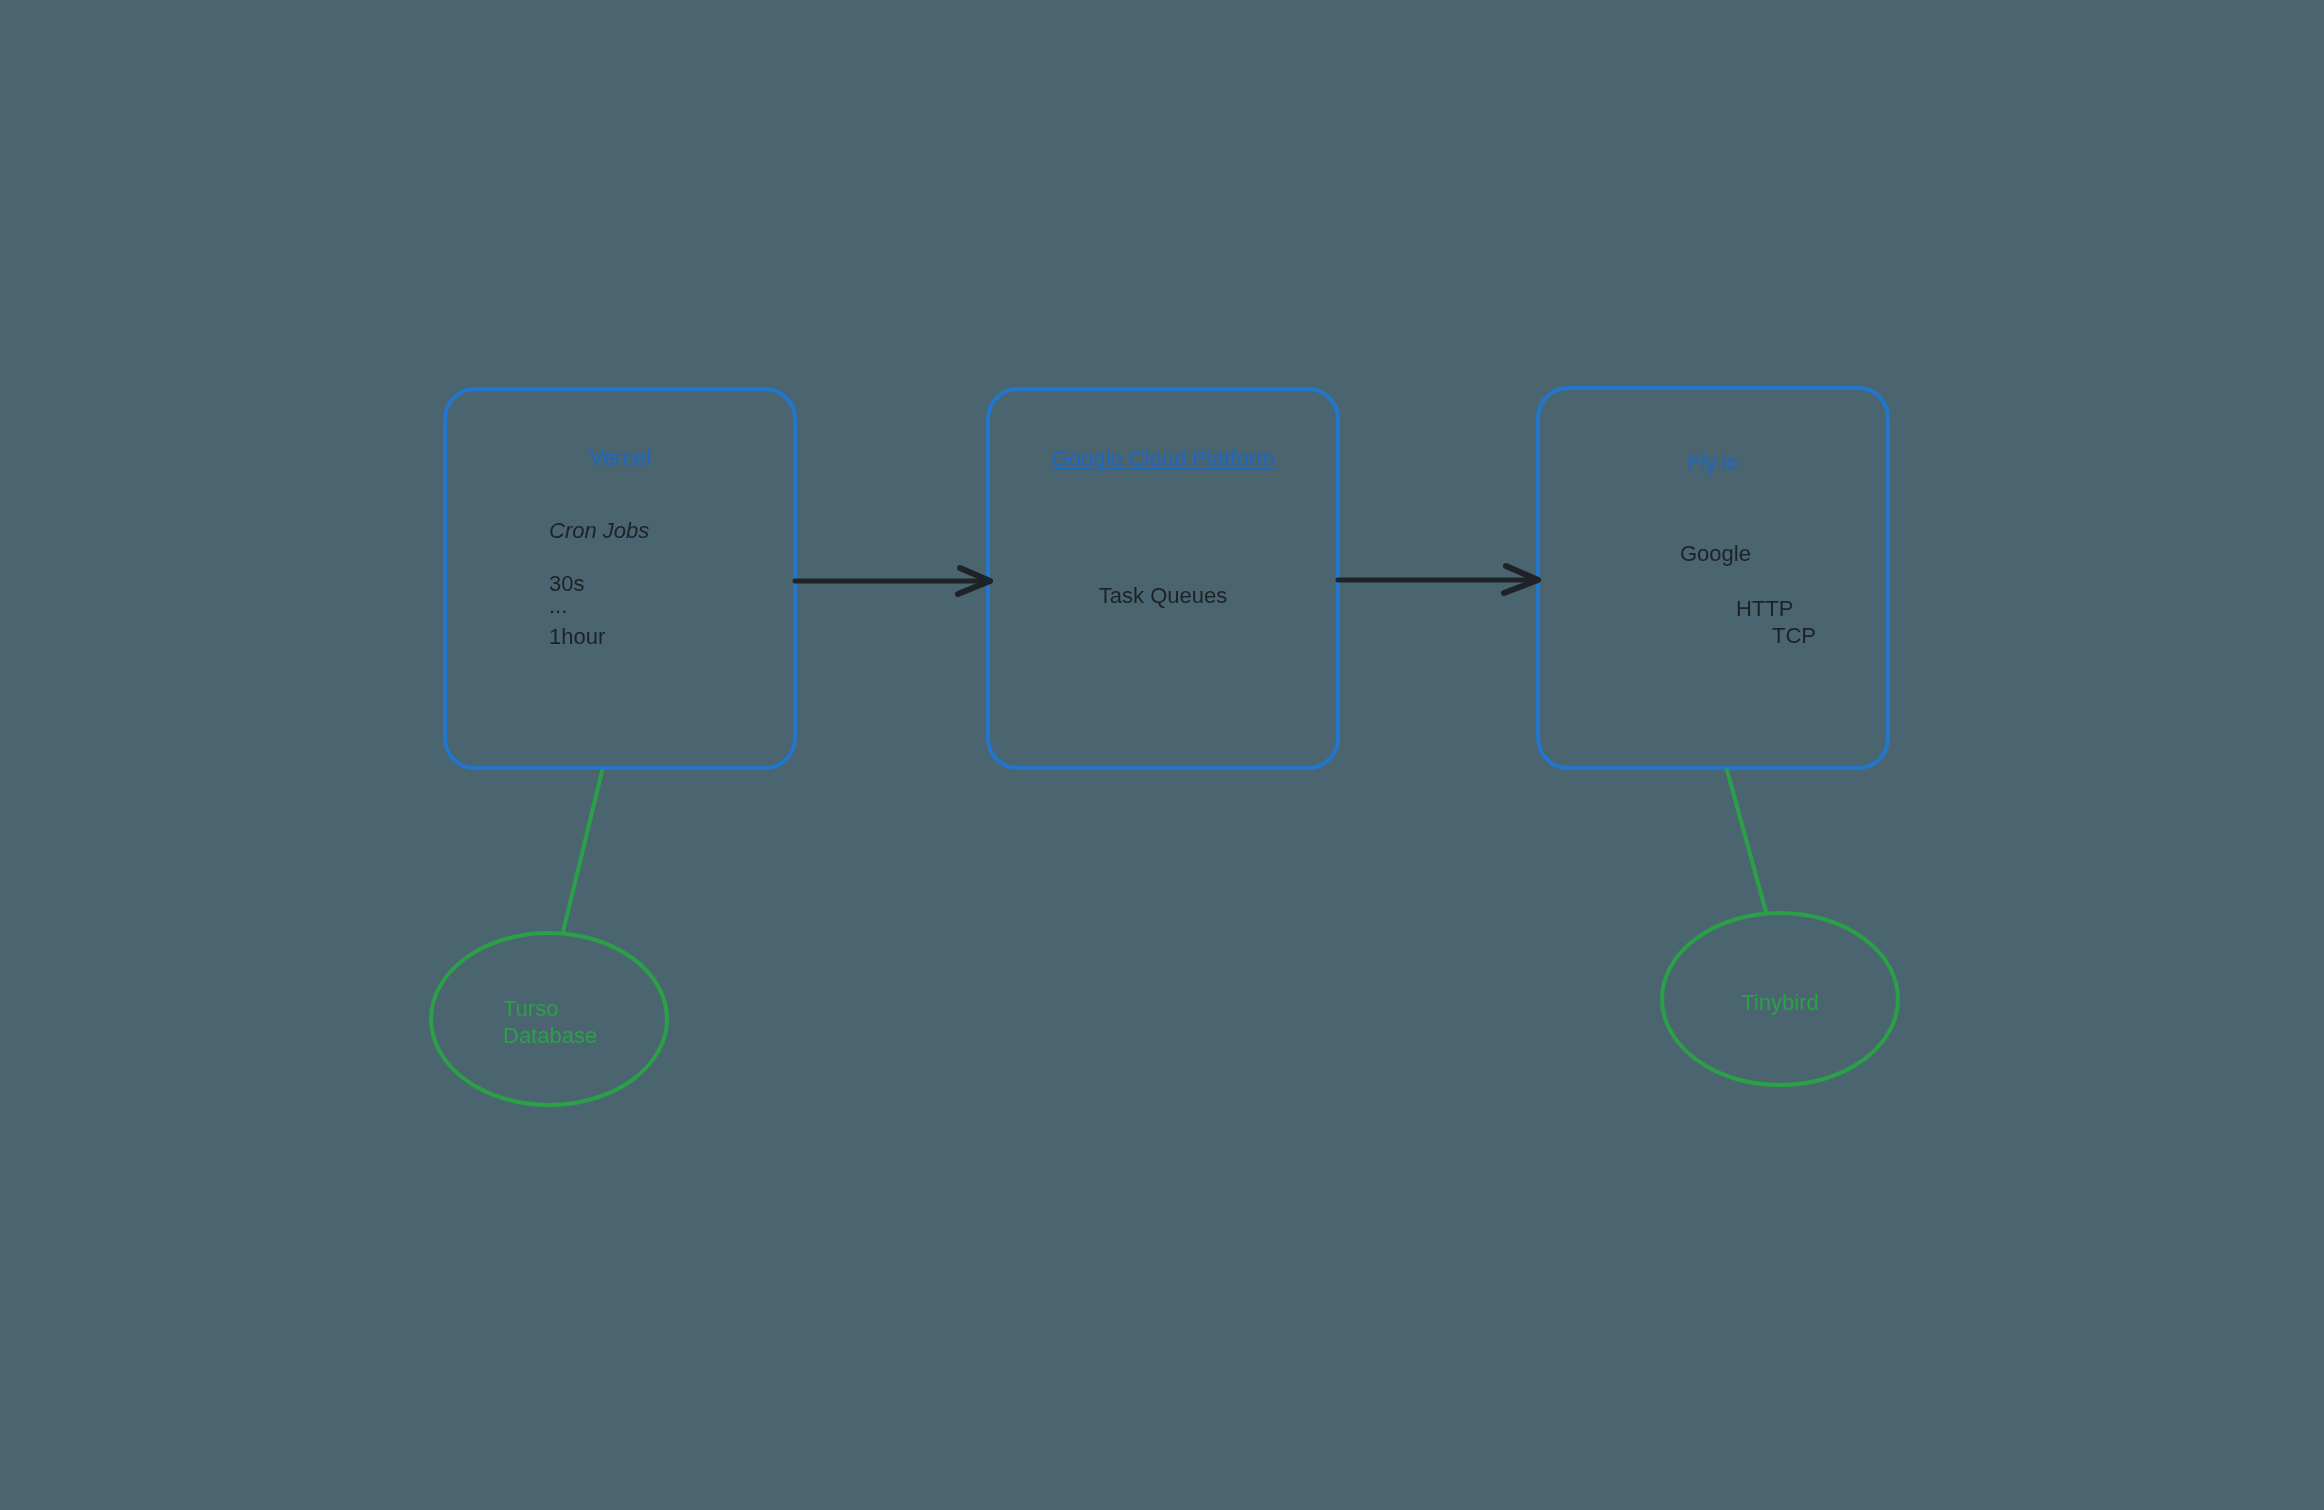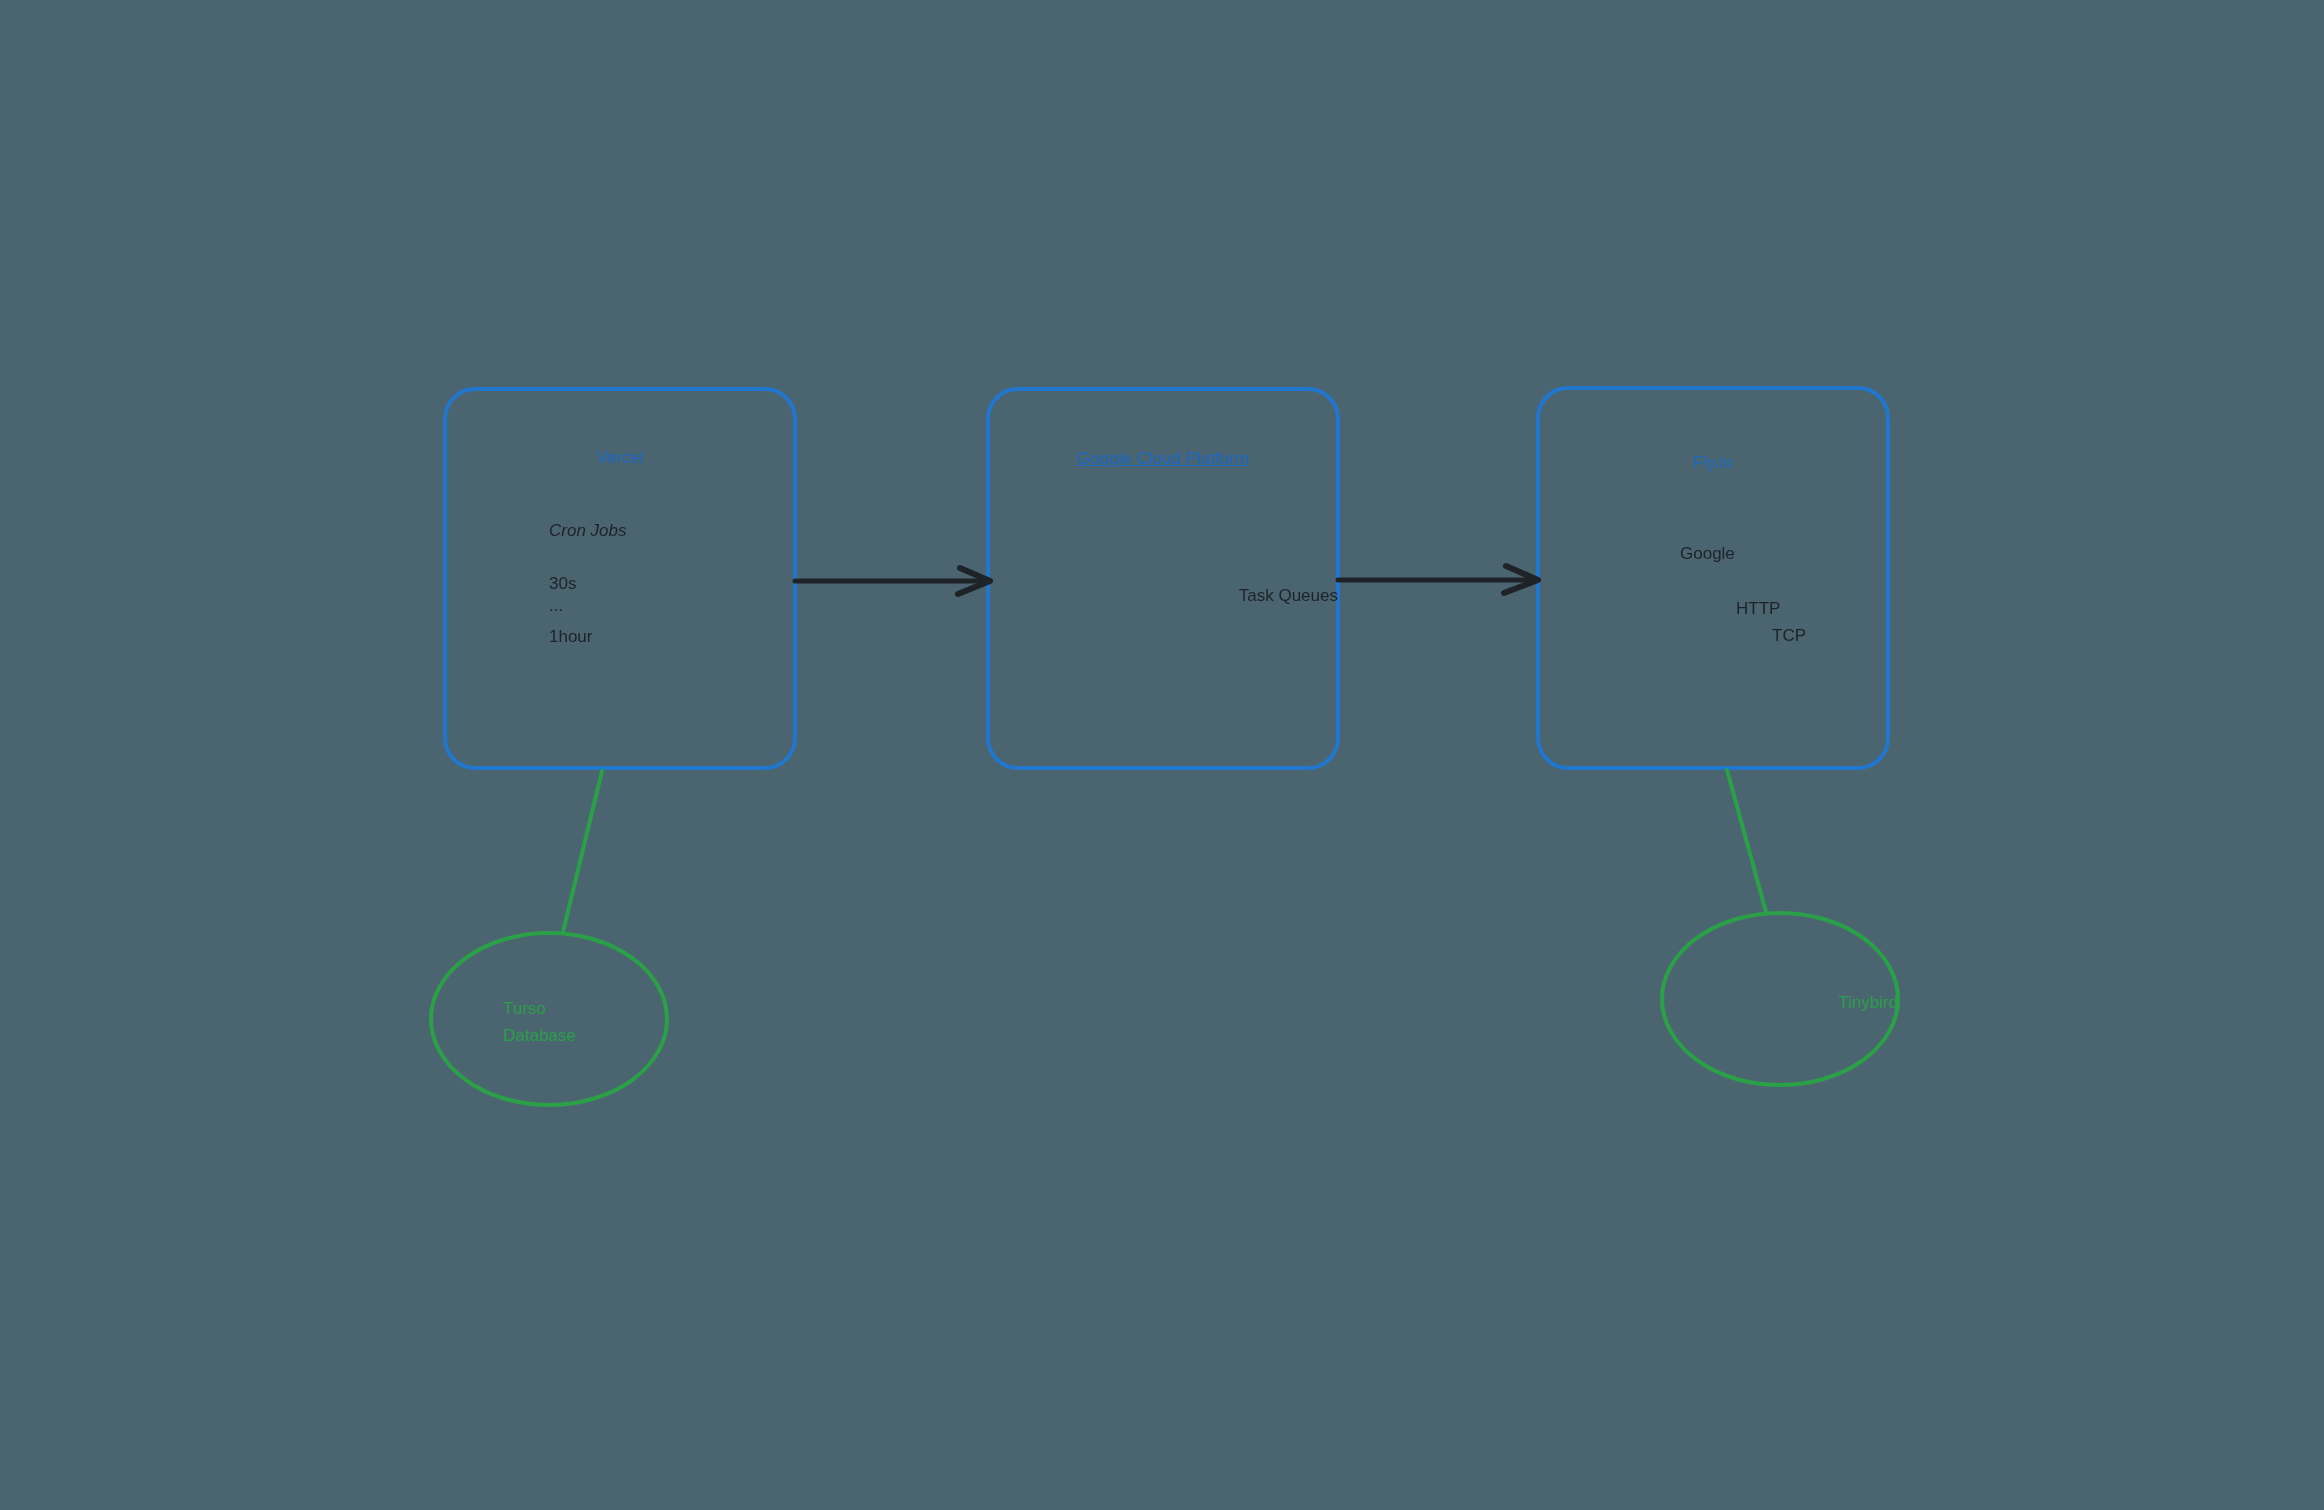--- a/index.html
+++ b/index.html
@@ -7,33 +7,33 @@
     position: relative;
     width: 2324px;
     height: 1510px;
     background: #4b6570;
     font-family: "Liberation Sans", sans-serif;
     overflow: hidden;
   }
   .layer { position: absolute; left: 0; top: 0; }
   .txt {
     position: absolute;
-    font-size: 17px;
+    font-size: 22px;
     font-weight: 500;
     line-height: 27px;
     color: #1d2228;
     white-space: pre;
   }
   .node-title {
     color: #1a67c4;
     text-align: center;
     font-weight: 500;
   }
   .green-txt { color: #2aa147; }
-  .centered { text-align: right; }
+  .centered { text-align: center; }
 </style>
 </head>
 <body>
 
 <div class="canvas">
 
   <svg class="layer" width="2324" height="1510" viewBox="0 0 2324 1510">
     <g fill="none" stroke-linecap="round" stroke-linejoin="round">
 
       <rect x="445" y="389" width="350" height="379" rx="30" stroke-width="4" stroke="#2176cd"></rect>

